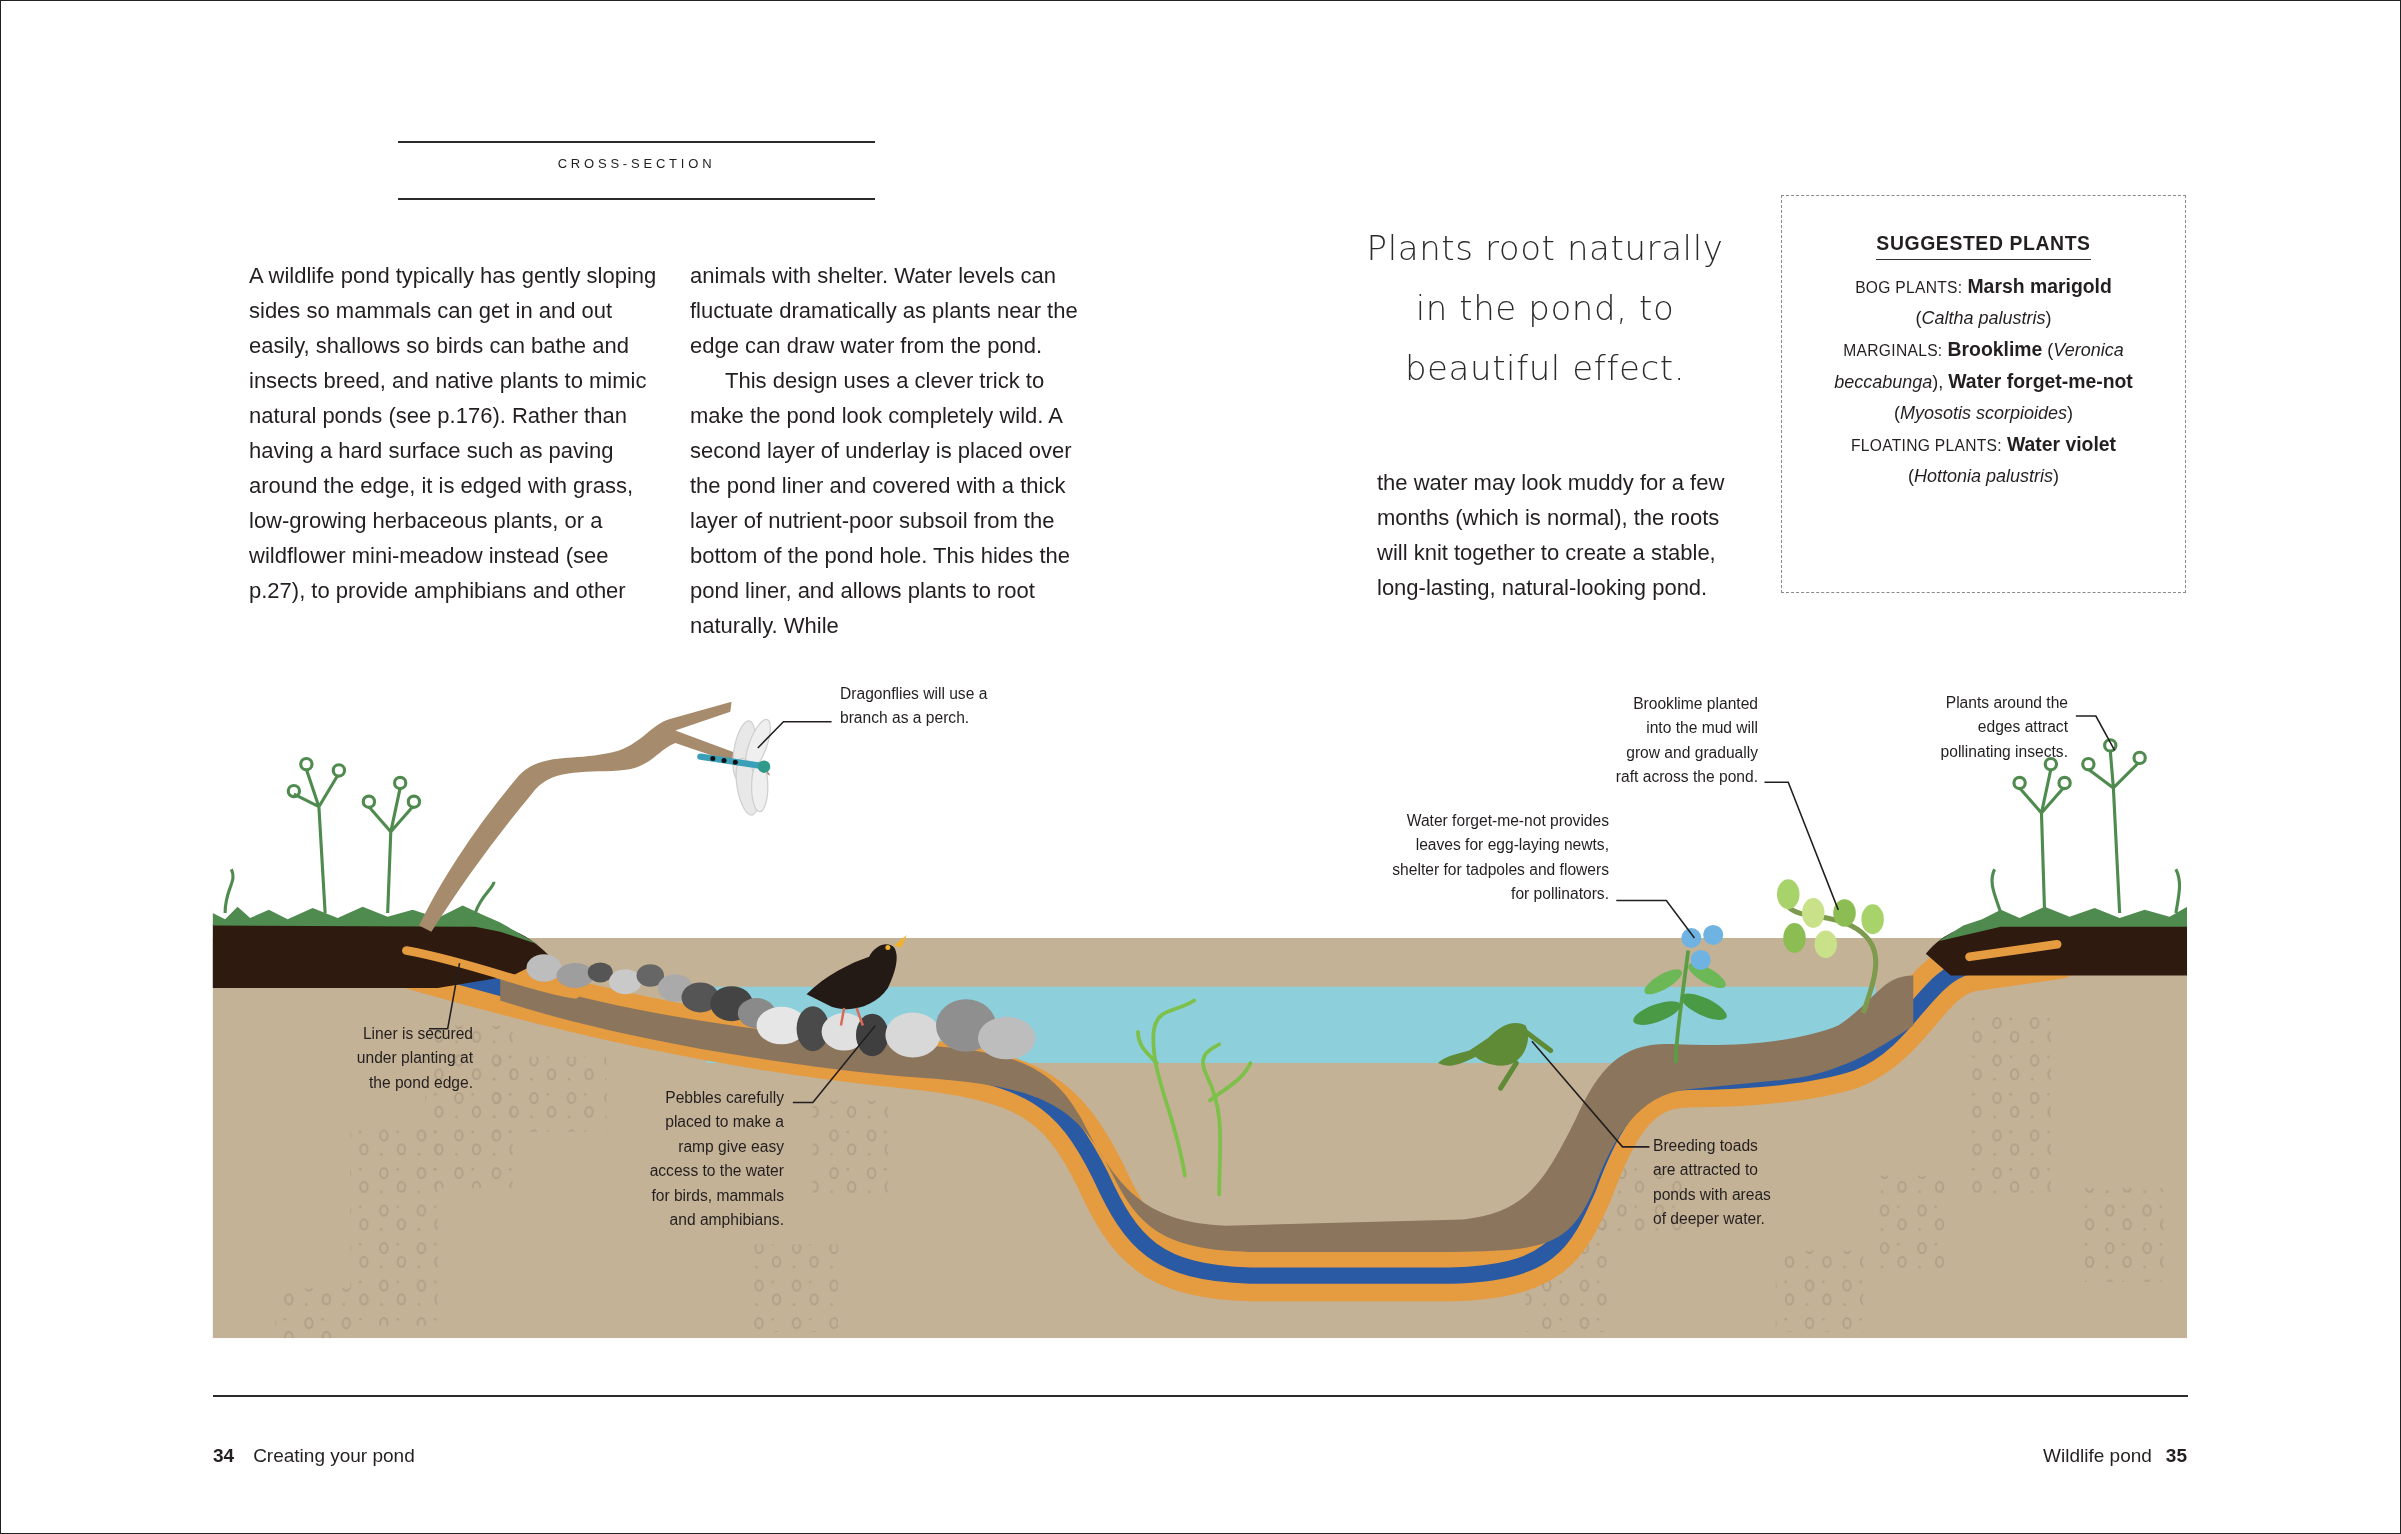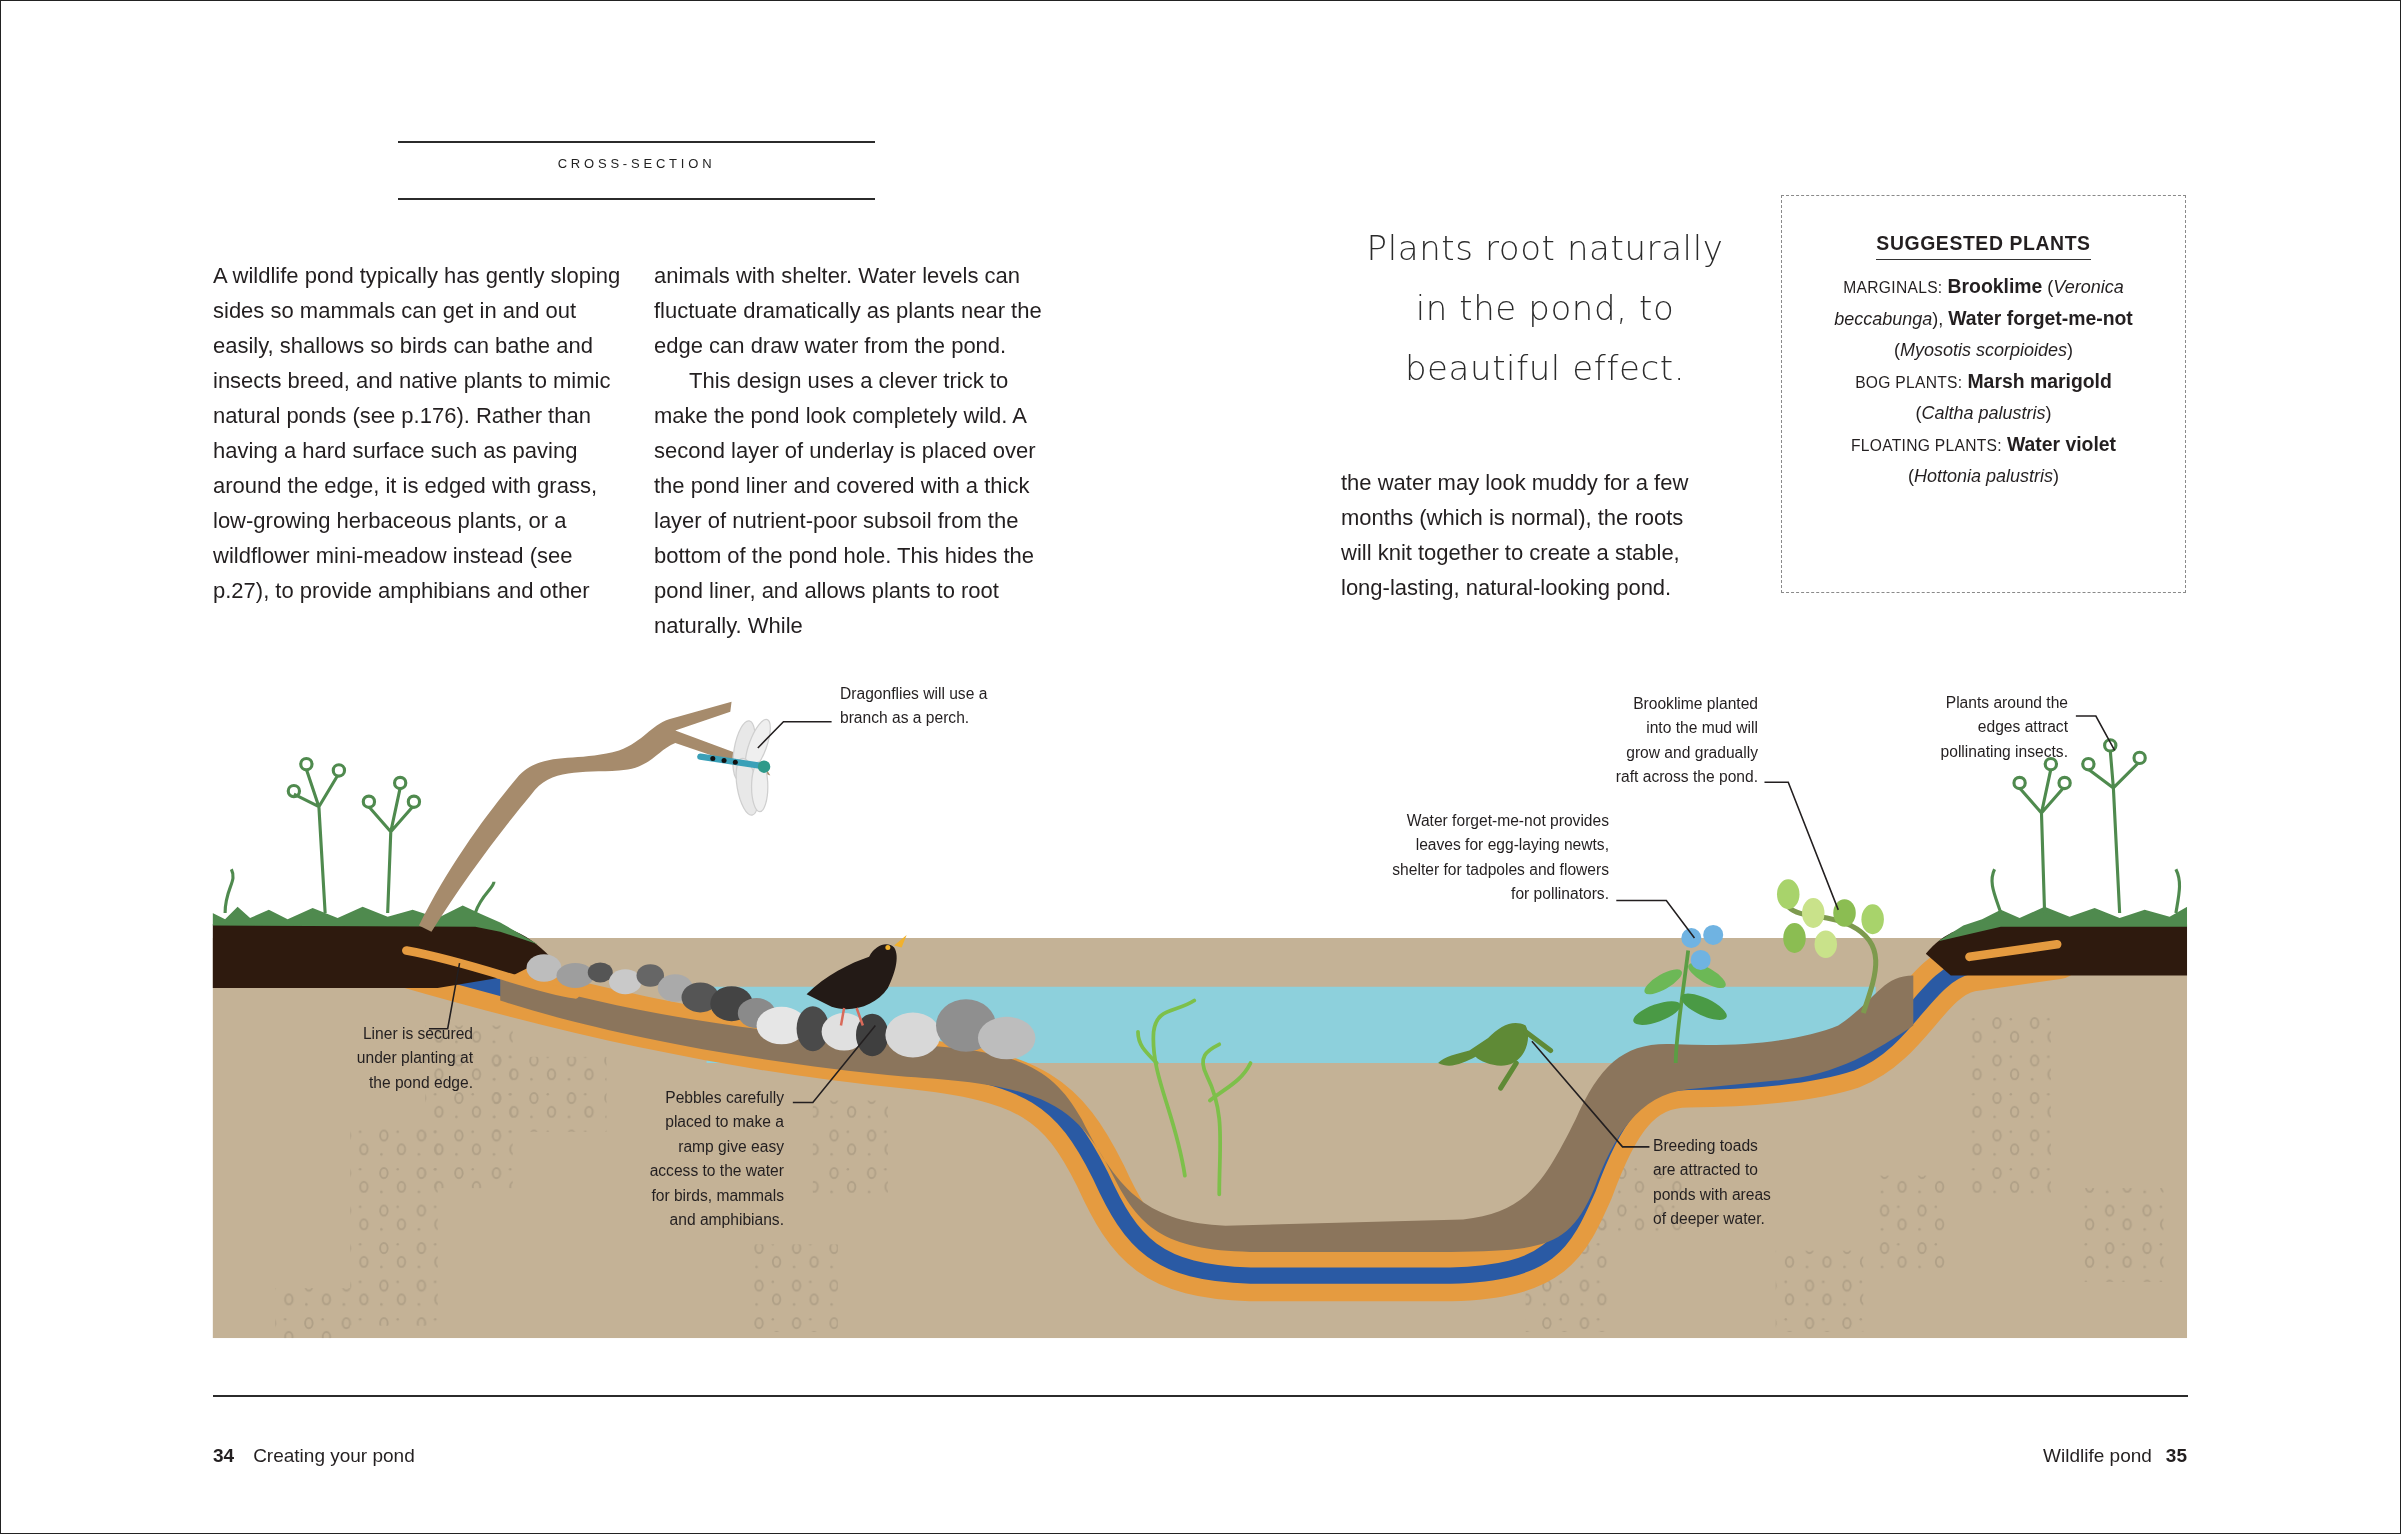--- a/index.html
+++ b/index.html
@@ -2,21 +2,21 @@
 <html style="font-size:10px"><head>
 <meta charset="utf-8">
 <style>
   html, body { margin: 0; padding: 0; background: #ffffff; }
   body { width: 2401px; height: 1534px; position: relative; overflow: hidden;
          font-family: "Liberation Sans", "DejaVu Sans", sans-serif; color: #231f20; }
   .frame { position: absolute; left: 0; top: 0; width: 2399px; height: 1532px; border: 1.3px solid #222; }
   .rule { position: absolute; height: 1.9px; background: #2b2b2b; }
   .section-label { position: absolute; left: 398px; width: 477px; top: 156px; text-align: center;
                    font-size: 13px; letter-spacing: 3.8px; color: #222; }
-  .body-col { position: absolute; font-size: 22px; line-height: 35px; color: #231f20; width: 432px; }
+  .body-col { position: absolute; font-size: 22px; line-height: 35px; color: #231f20; width: 432px; margin-left: 36px; }
   .body-col p { margin: 0; }
   .body-col .indent { text-indent: 35px; }
   .pull-quote { position: absolute; left: 1326px; width: 438px; top: 218px; text-align: center;
                 font-family: "DejaVu Sans", sans-serif; font-weight: 300; font-size: 34px; line-height: 60px;
                 color: #2b2b2b; letter-spacing: 0.6px; }
   .sidebar { position: absolute; left: 1781px; top: 195px; width: 405px; height: 398px;
              border: 1.9px dashed #8a8a8a; box-sizing: border-box; text-align: center; }
   .sidebar h3 { margin: 36px auto 0; display: inline-block; font-size: 19.4px; font-weight: bold; letter-spacing: 0.6px;
                 padding-bottom: 4px; border-bottom: 1.9px solid #333; }
   .plant-group { font-size: 18px; line-height: 31px; margin: 0 38px; }
@@ -56,30 +56,30 @@
   <div>beautiful effect.</div>
 </div>
 
 <div class="body-col" style="left:1341px;top:465px;width:375px;">
   <p>the water may look muddy for a few months (which is normal), the roots will knit together to create a stable, long-lasting, natural-looking pond.</p>
 </div>
 
 <div class="sidebar">
   <h3>SUGGESTED PLANTS</h3>
   <div class="plant-group">
+    <span class="cat">BOG PLANTS:</span>
+    <span class="common">Marsh marigold</span><br>
+    (<span class="latin">Caltha palustris</span>)
+  </div>
+  <div class="plant-group">
     <span class="cat">MARGINALS:</span>
     <span class="common">Brooklime</span>
     (<span class="latin">Veronica beccabunga</span>),
     <span class="common">Water forget-me-not</span><br>
     (<span class="latin">Myosotis scorpioides</span>)
-  </div>
-  <div class="plant-group">
-    <span class="cat">BOG PLANTS:</span>
-    <span class="common">Marsh marigold</span><br>
-    (<span class="latin">Caltha palustris</span>)
   </div>
   <div class="plant-group">
     <span class="cat">FLOATING PLANTS:</span>
     <span class="common">Water violet</span><br>
     (<span class="latin">Hottonia palustris</span>)
   </div>
 </div>
 
 <svg class="diagram" viewBox="0 0 3840 2453" xmlns="http://www.w3.org/2000/svg">
   <defs>

